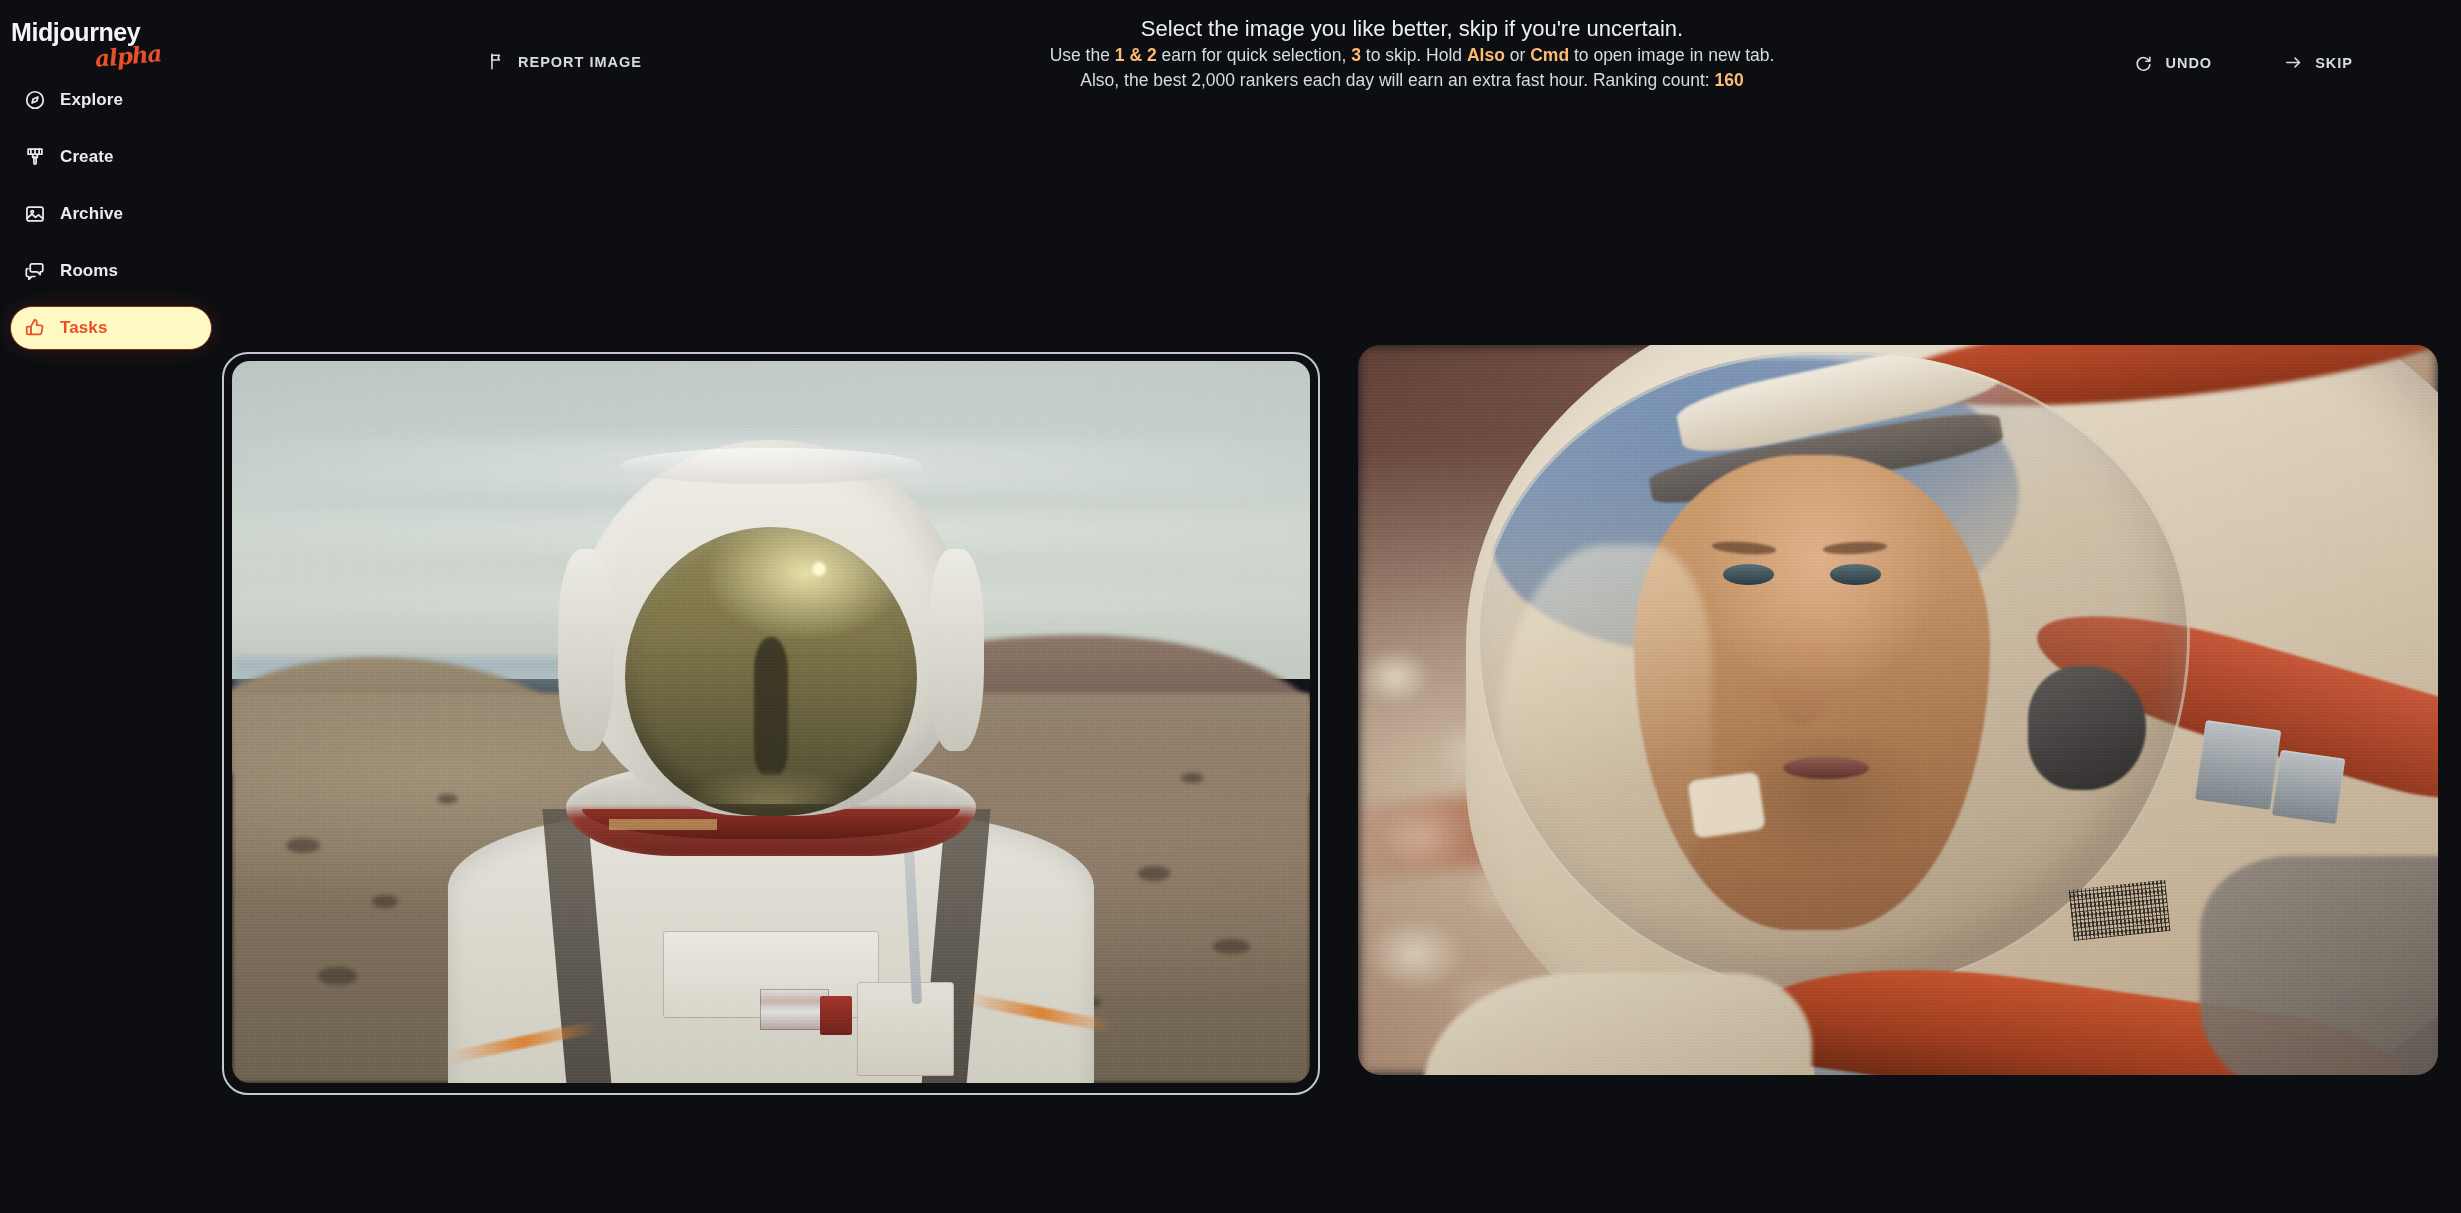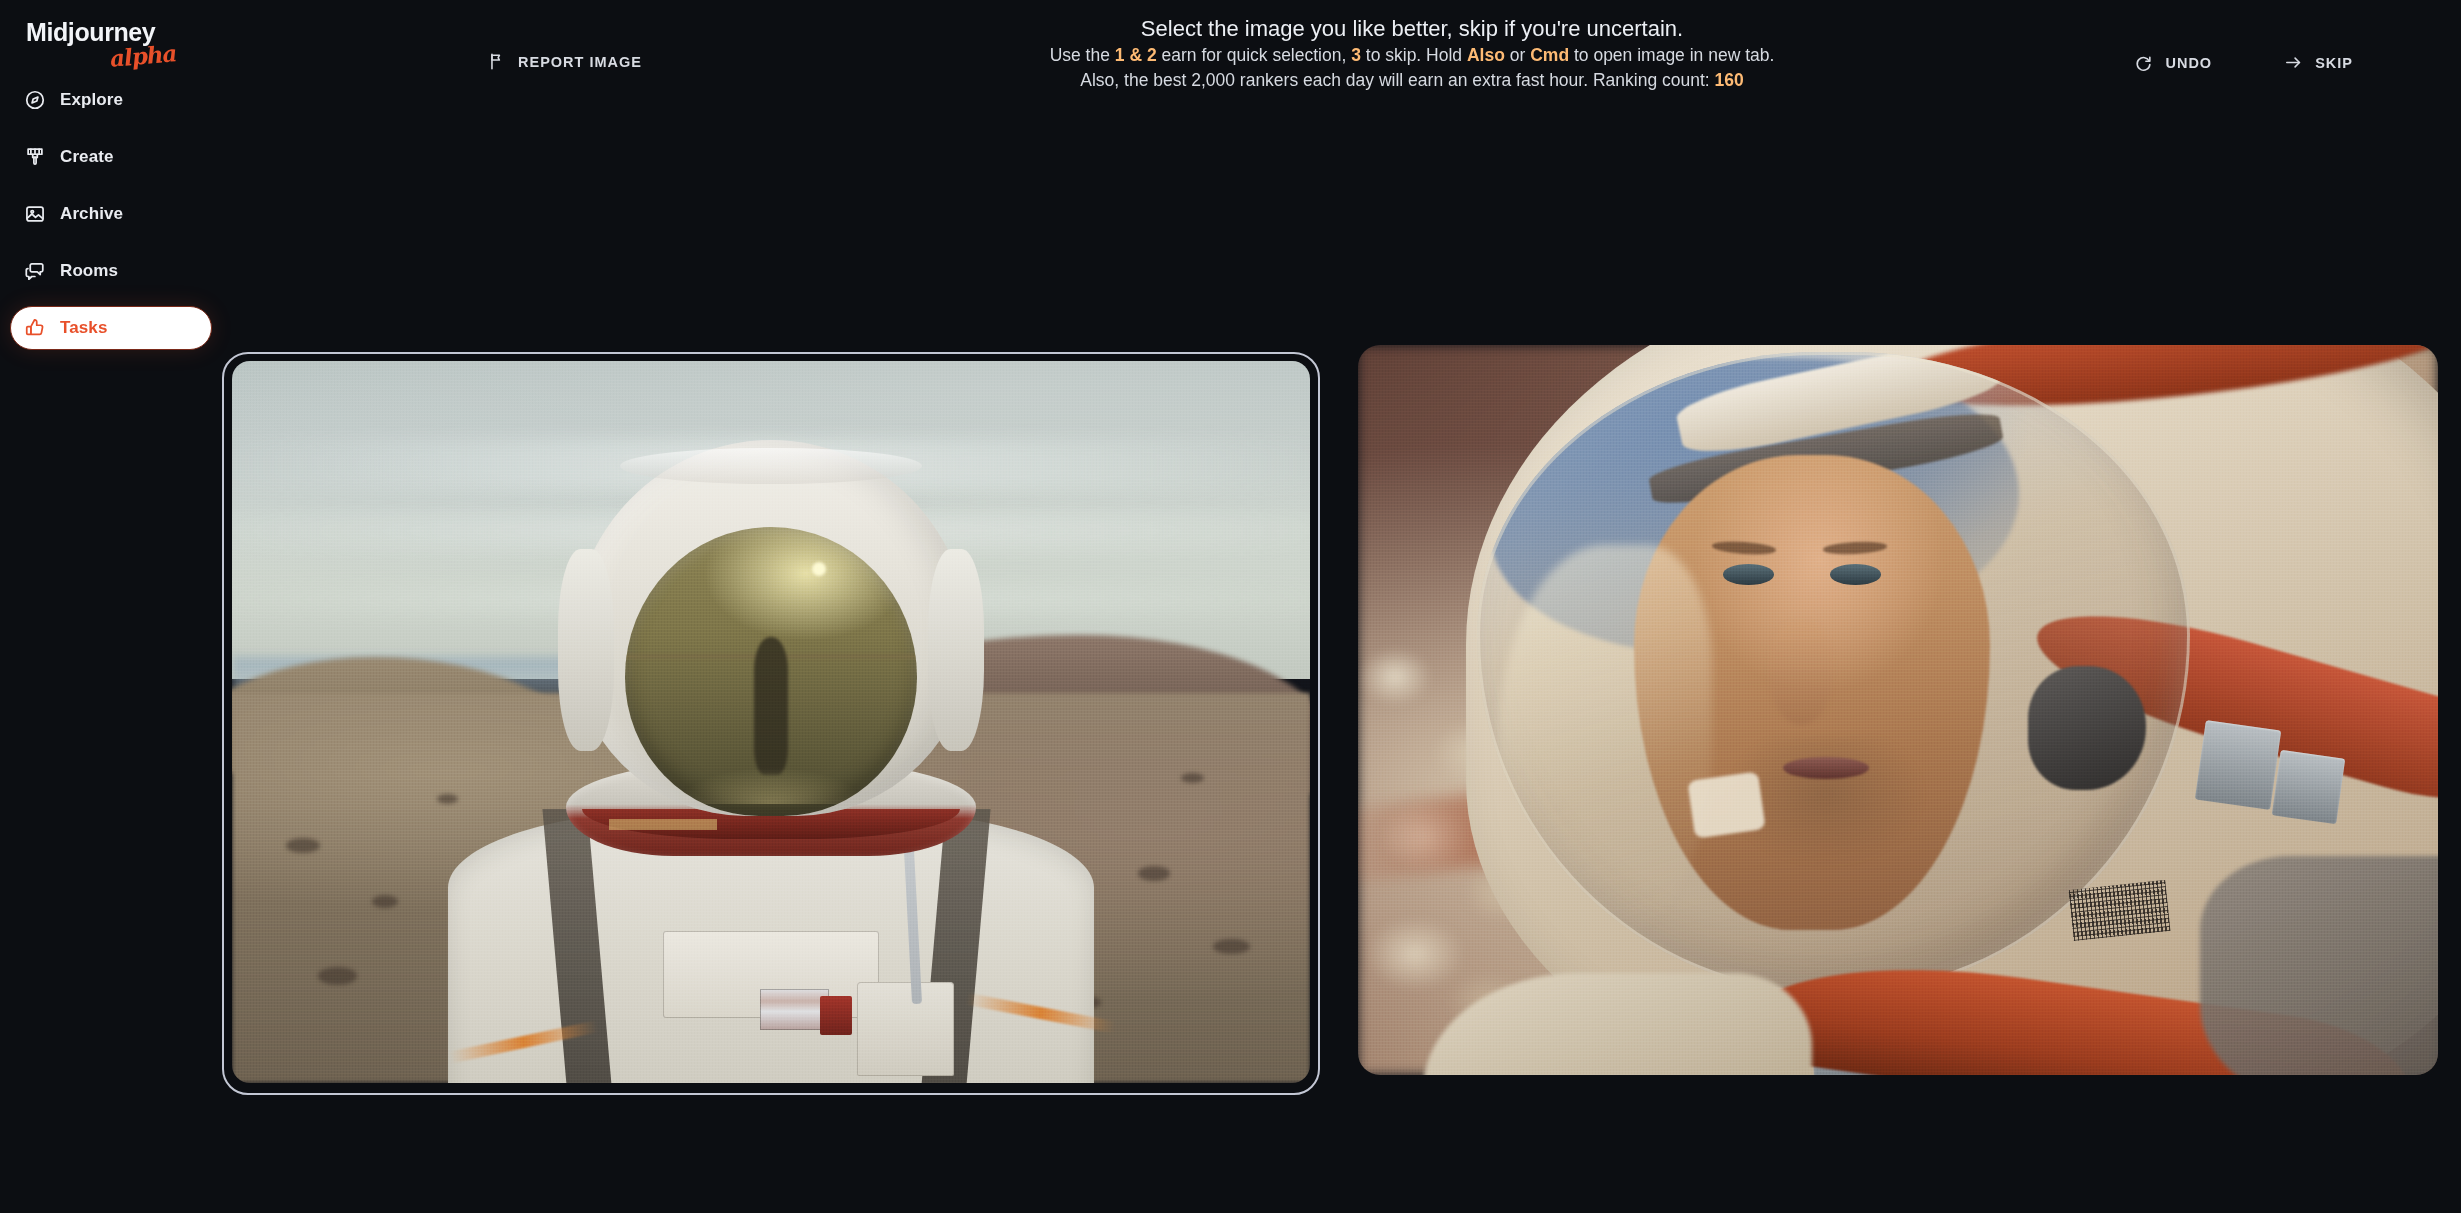--- a/index.html
+++ b/index.html
@@ -10,21 +10,21 @@
     overflow: hidden;
   }
   body { position: relative; }
 
   
   .sidebar {
     position: absolute; left: 0; top: 0; width: 222px; height: 1213px;
     background: #0c0e12;
   }
   .brand {
-    position: absolute; left: 26px; top: 14px; width: 190px; height: 62px;
+    position: absolute; left: 11px; top: 14px; width: 190px; height: 62px;
   }
   .brand-word {
     font-size: 25px; font-weight: 700; color: #f2f4f8;
     letter-spacing: -0.4px; line-height: 1; position: absolute; left: 0; top: 6px;
   }
   .brand-alpha {
     position: absolute; left: 84px; top: 28px;
     font-family: "DejaVu Serif", serif;
     font-size: 23px; font-style: italic; font-weight: 700;
     color: #e8502a; letter-spacing: -1px; transform: rotate(-5deg);
@@ -37,21 +37,21 @@
     border-radius: 22px; cursor: pointer;
     border: 1px solid transparent;
   }
   .nav-item .ic { width: 22px; height: 22px; display: block; flex: 0 0 22px; }
   .nav-item .ic svg { width: 22px; height: 22px; display: block; }
   .nav-label {
     margin-left: 14px; font-size: 17px; font-weight: 700;
     color: #e9ebf0; letter-spacing: 0.1px; white-space: nowrap;
   }
   .nav-item.active {
-    background: #ffffff;
+    background: #fef9c3;
     border-color: #7a2a1a;
     box-shadow: 0 0 22px rgba(232,80,42,.16);
     text-align: right;
   }
   .nav-item.active .nav-label { color: #e8502a; }
   .nav-item.active .ic svg { stroke: #e8502a; }
   .nav-item .ic svg { stroke: #e9ebf0; }
 
   
   .topbar { position: absolute; left: 222px; top: 0; right: 0; height: 140px; }

